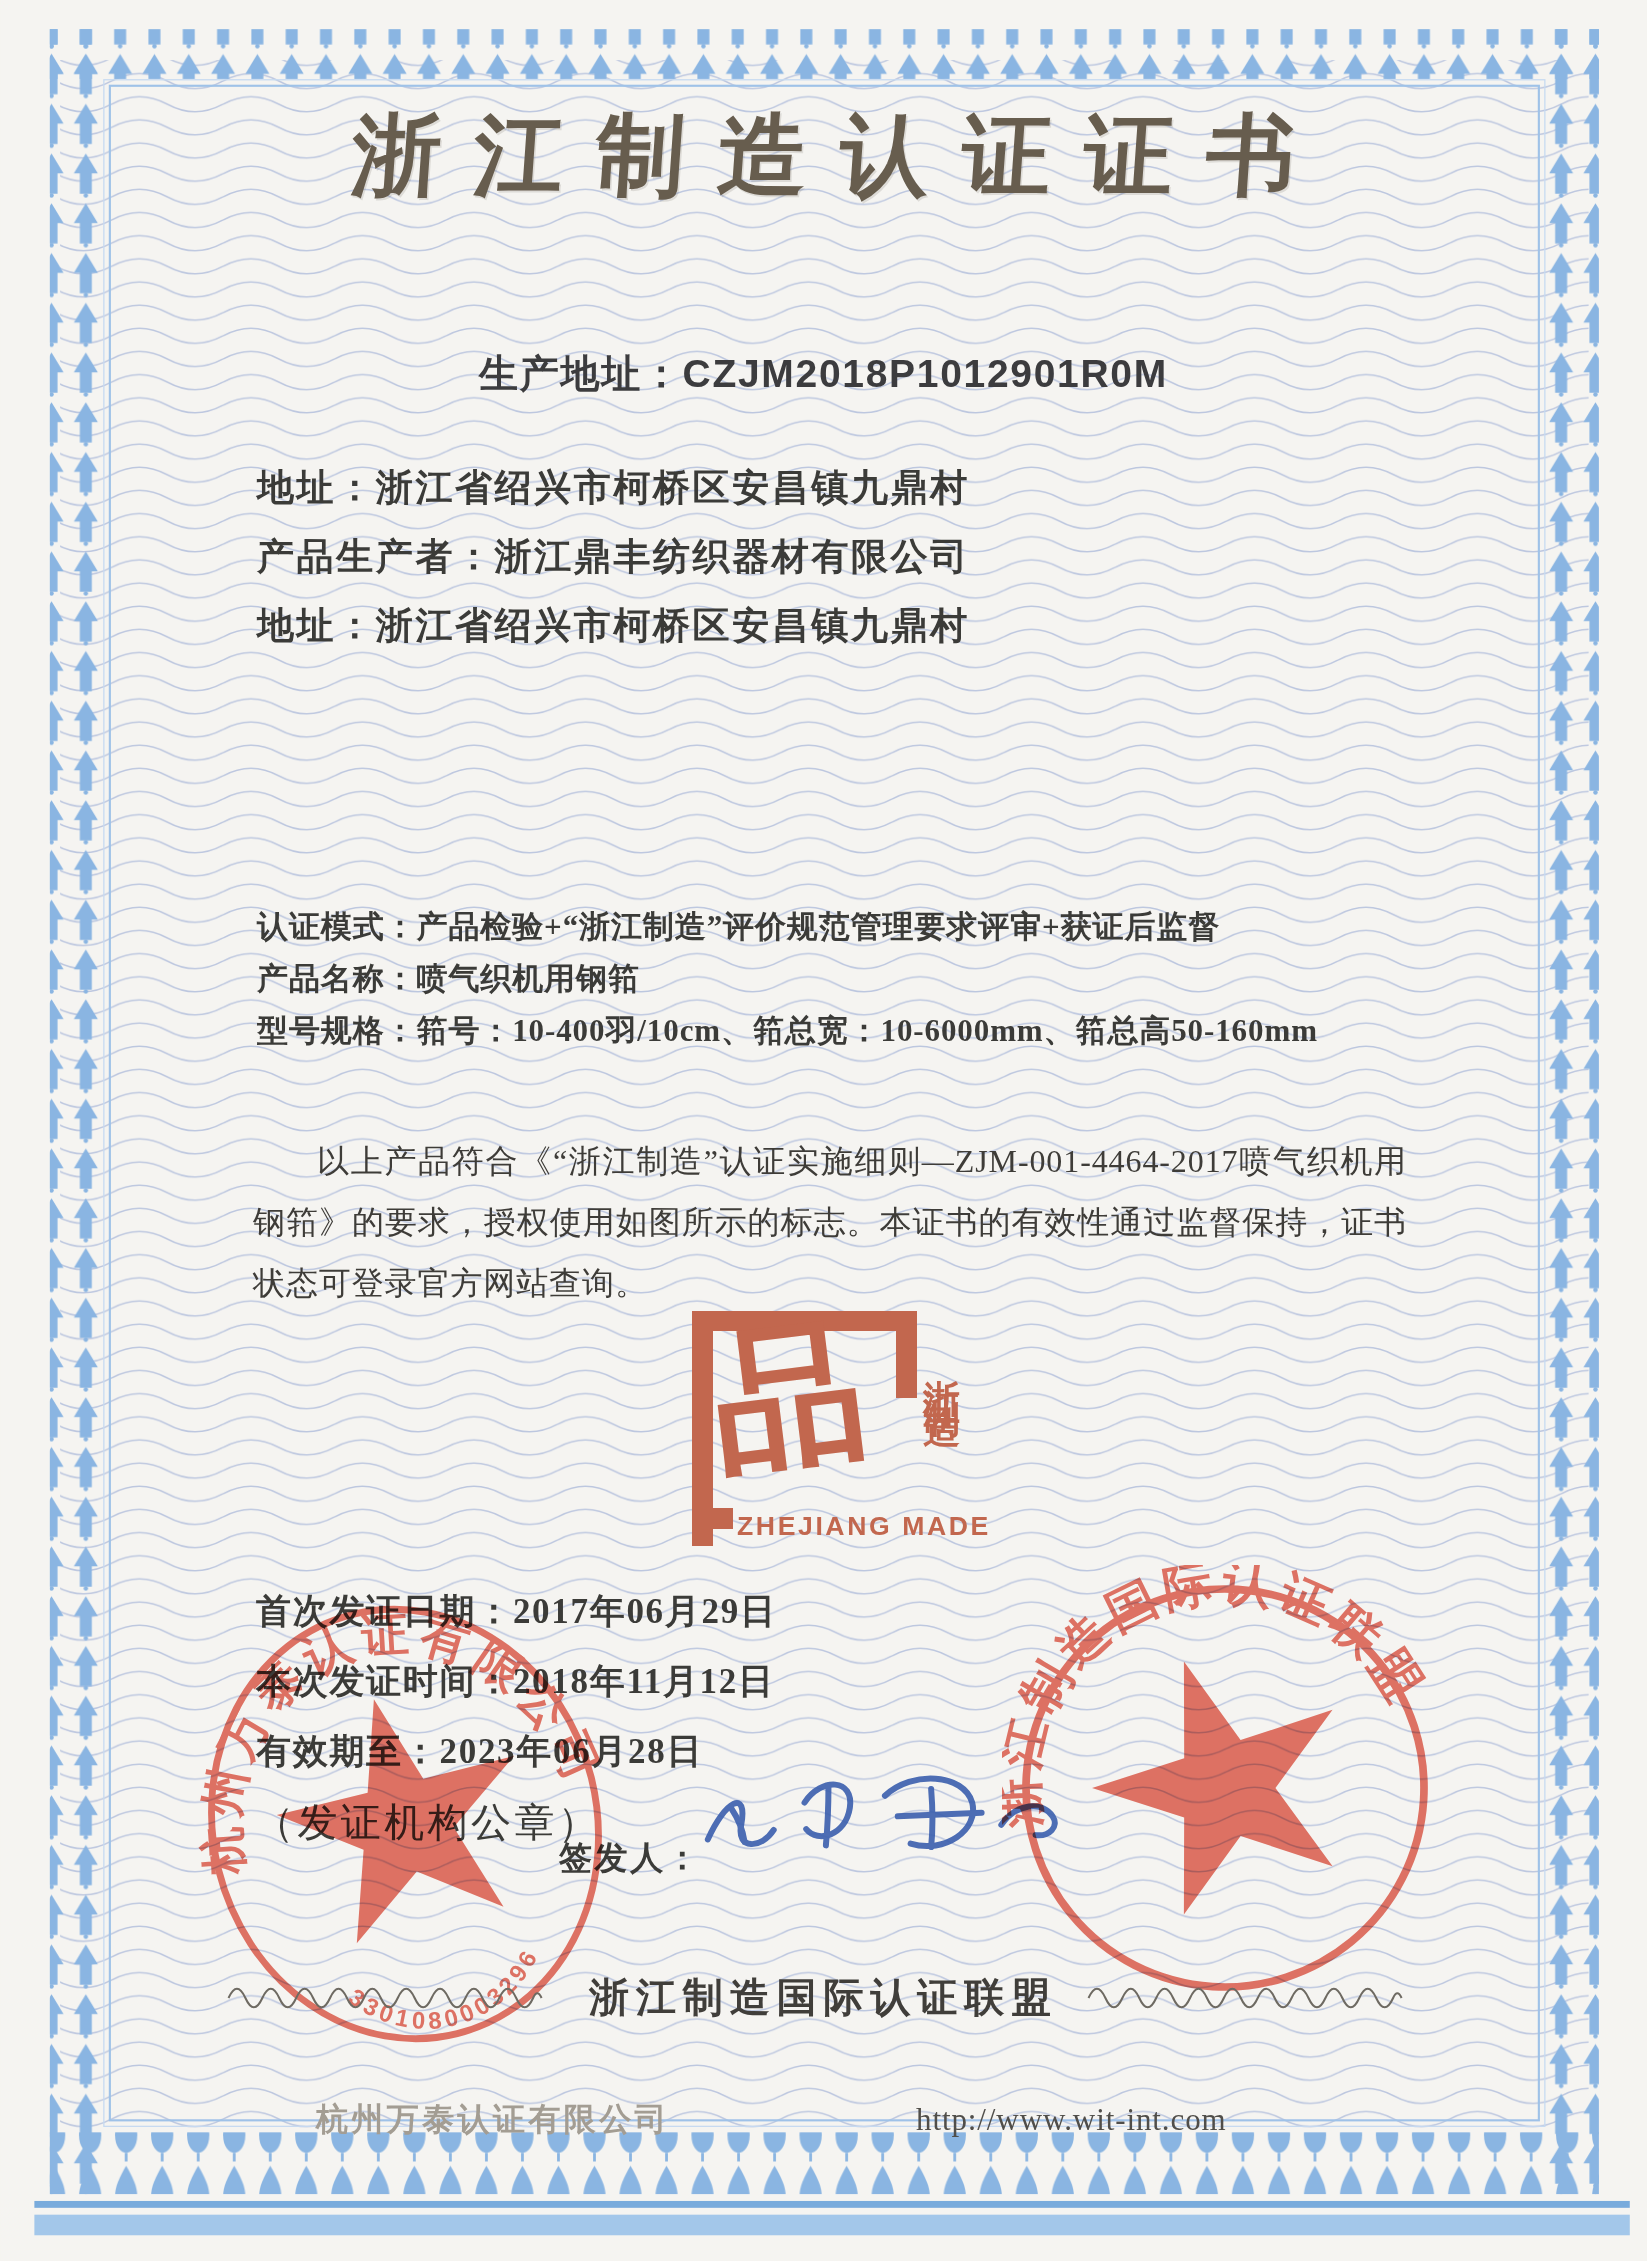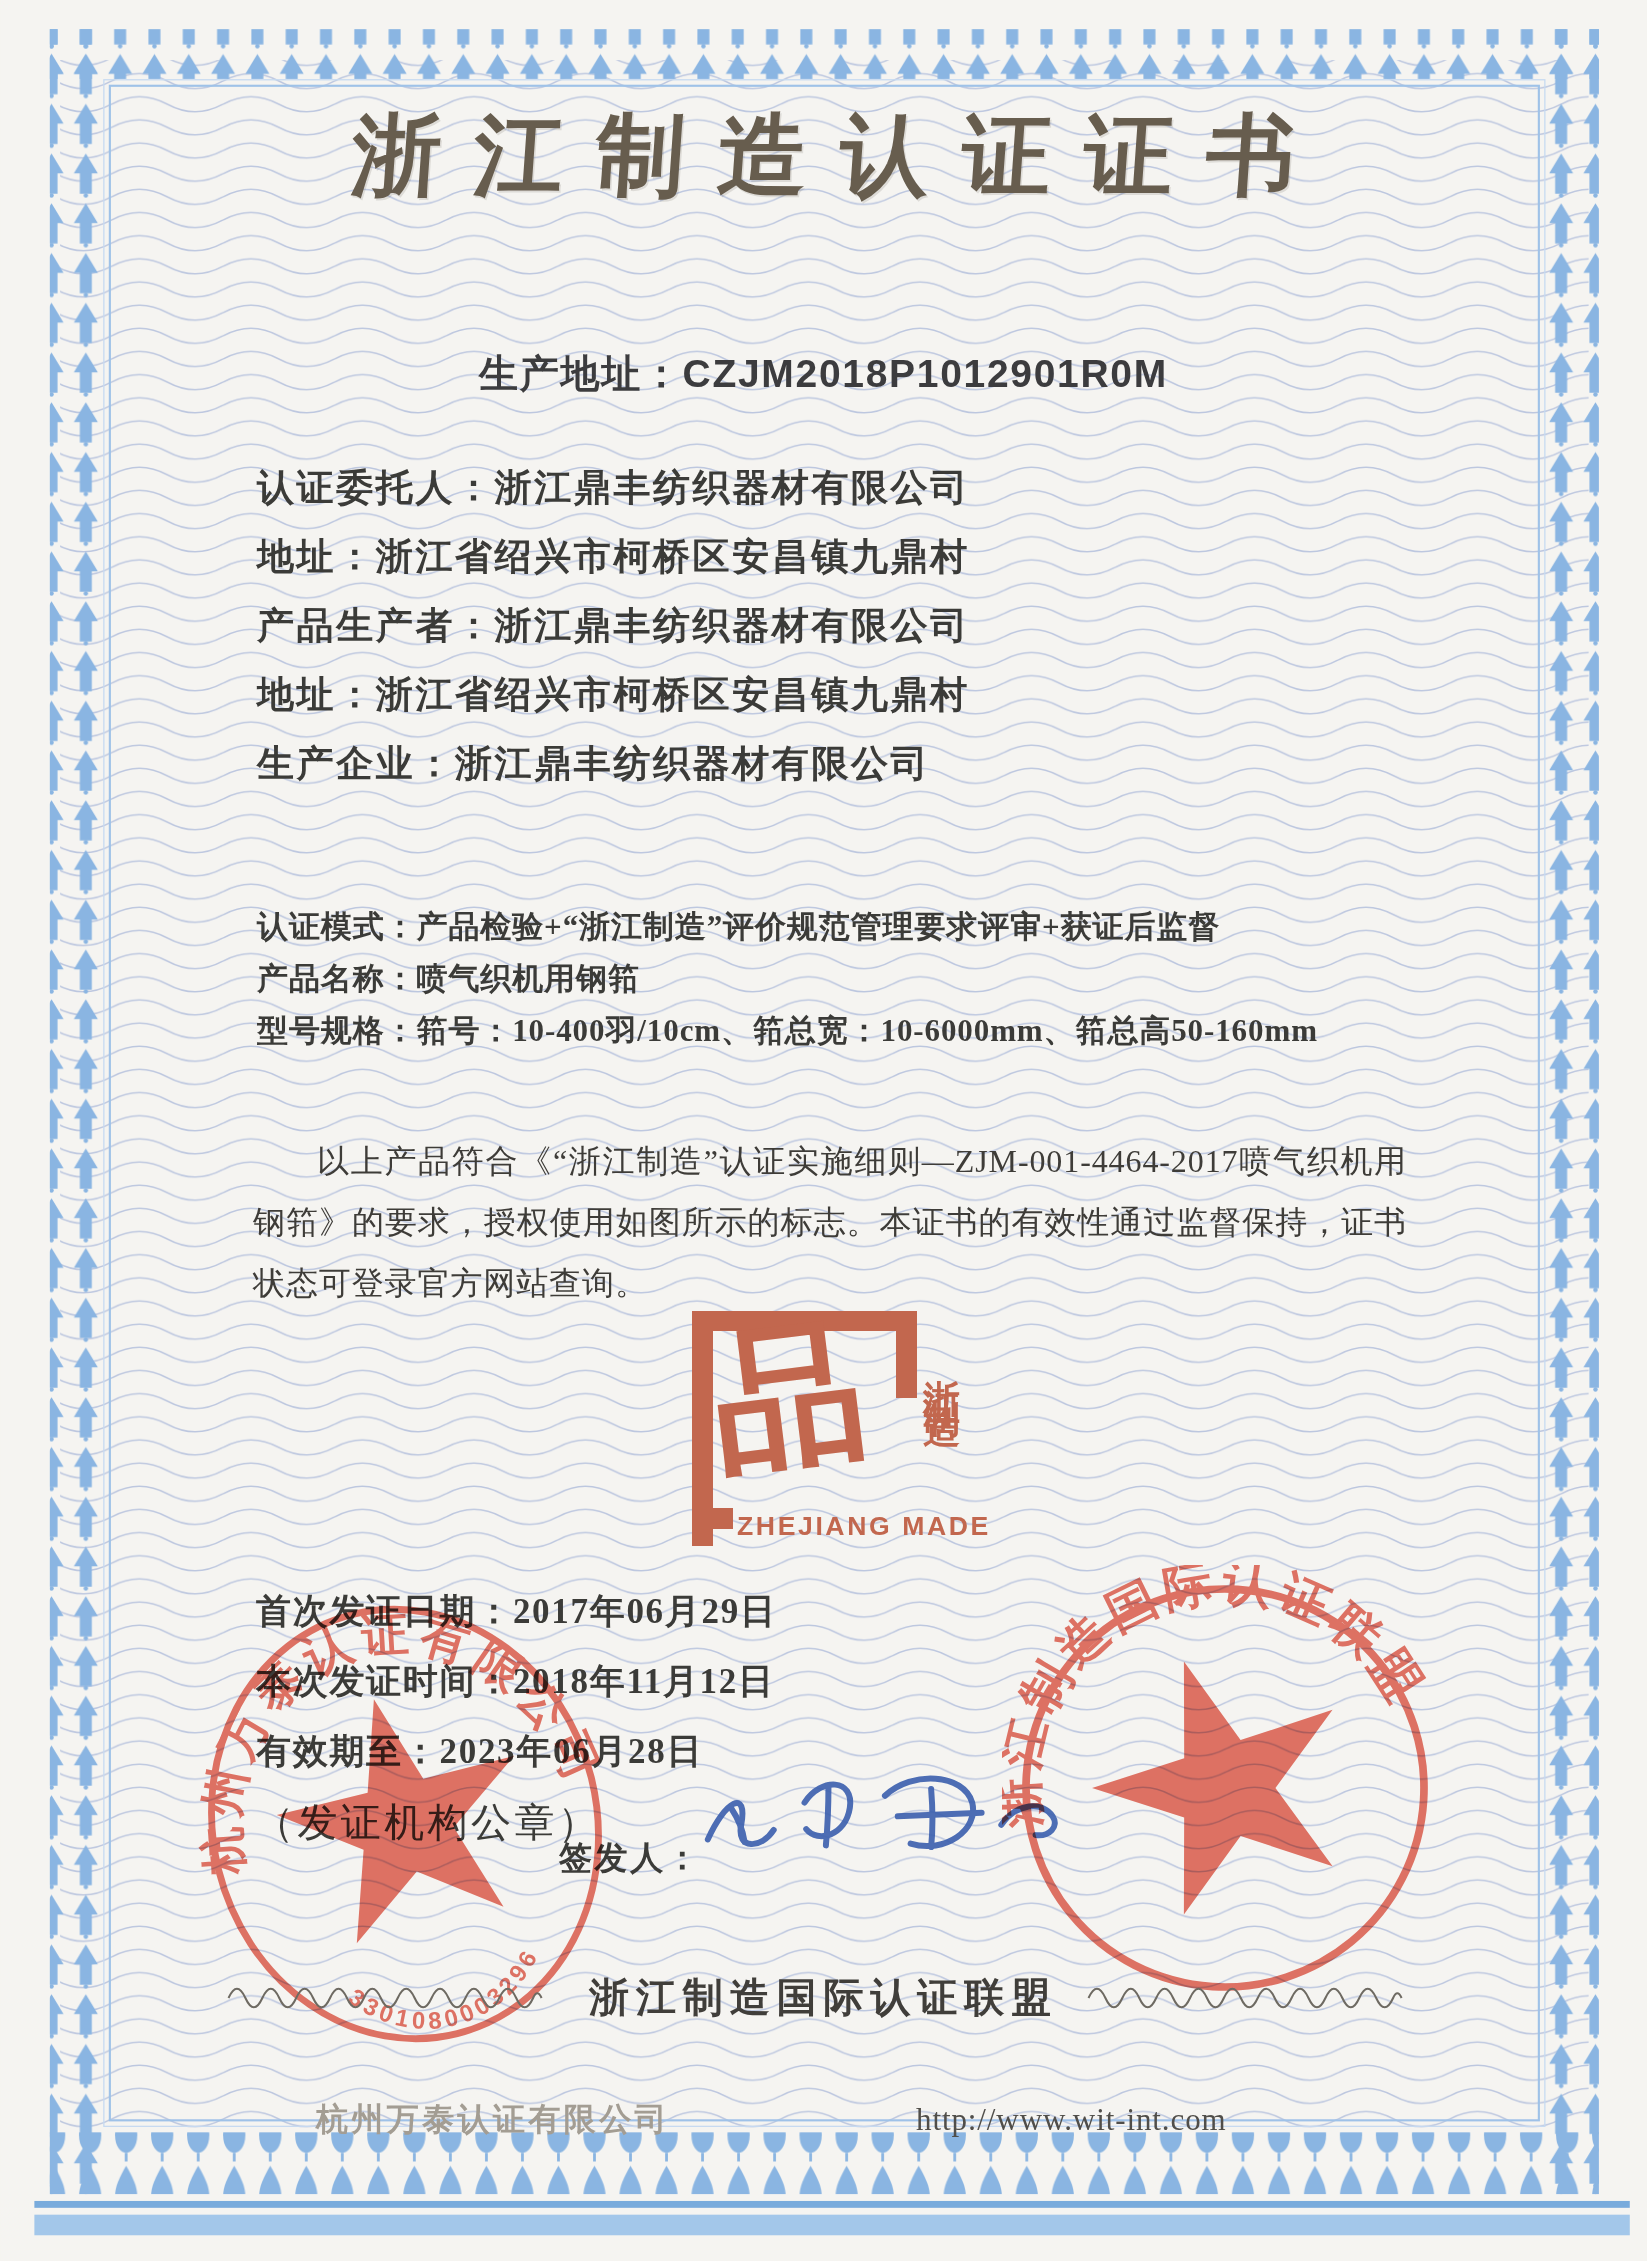--- a/index.html
+++ b/index.html
@@ -119,33 +119,27 @@
   </svg>
 
   <div class="title">浙江制造认证证书</div>
 
   <div class="certno-row">
     <span>生产地址：</span><span>CZJM2018P1012901R0M</span>
   </div>
 
   <div class="info-block">
     <div class="info-line">
-      <span>认证委托人：</span><span>浙江鼎丰纺织器材有限公司</span>
+      <span>地址：</span><span>浙江省绍兴市柯桥区安昌镇九鼎村</span>
+    </div>
+    <div class="info-line">
+      <span>产品生产者：</span><span>浙江鼎丰纺织器材有限公司</span>
     </div>
     <div class="info-line">
       <span>地址：</span><span>浙江省绍兴市柯桥区安昌镇九鼎村</span>
-    </div>
-    <div class="info-line">
-      <span>产品生产者：</span><span>浙江鼎丰纺织器材有限公司</span>
-    </div>
-    <div class="info-line">
-      <span>地址：</span><span>浙江省绍兴市柯桥区安昌镇九鼎村</span>
-    </div>
-    <div class="info-line">
-      <span>生产企业：</span><span>浙江鼎丰纺织器材有限公司</span>
     </div>
   </div>
 
   <div class="detail-block">
     <div class="detail-line">
       <span>认证模式：</span><span>产品检验+“浙江制造”评价规范管理要求评审+获证后监督</span>
     </div>
     <div class="detail-line">
       <span>产品名称：</span><span>喷气织机用钢筘</span>
     </div>

